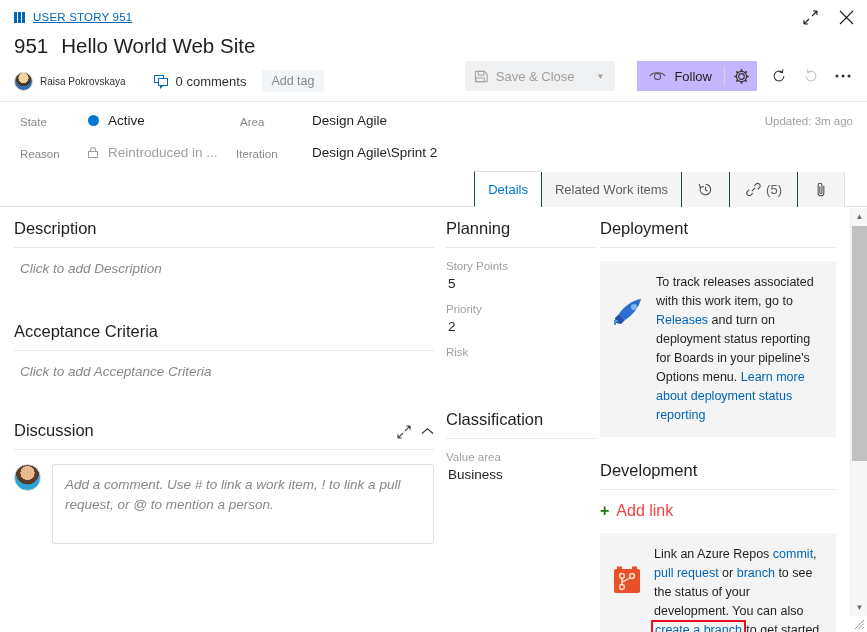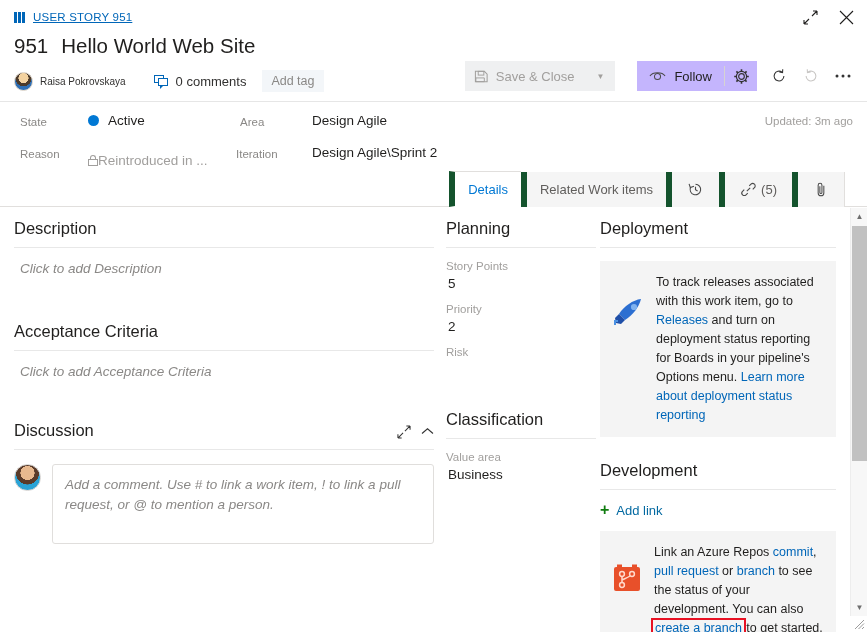--- a/index.html
+++ b/index.html
@@ -73,21 +73,21 @@
   .lock-icon .body { position:absolute; left:0; top:4px; width:10px; height:7px; border:1.2px solid #a19f9d; }
   .updated { position:absolute; right:14px; top:115px; font-size:11.5px; color:#a19f9d; }
 
   
   .tabs { position:absolute; left:0; right:0; top:171px; height:36px; }
   .tabs-line { position:absolute; left:0; right:0; bottom:0; height:1px; background:#e1dfdd; }
   .tab-strip { position:absolute; right:22px; bottom:0; display:flex; align-items:flex-end; height:36px; }
   .tab {
     height:35px; display:flex; align-items:center; justify-content:center;
     padding:0 13px; font-size:13px; color:#605e5c; cursor:pointer;
-    border-left:6px solid #14532d; background:#f5f5f5; position:relative;
+    border-left:1px solid #14532d; background:#f5f5f5; position:relative;
   }
   .tab:last-child { border-right:1px solid #e1dfdd; }
   .tab.active {
     background:#fff; color:#0078d4; border-top:1px solid #e1dfdd;
     border-bottom:1px solid #fff; height:36px; z-index:2;
   }
   .tab.icon-tab { padding:0 15px; color:#4a4a4a; }
   .tab .cnt { font-size:13px; color:#605e5c; margin-left:4px; }
 
   
@@ -125,21 +125,21 @@
   .info-card { background:#f4f4f4; margin-top:13px; padding:12px 12px 12px 10px; display:flex; gap:10px; align-items:flex-start; }
   .info-text { font-size:12.5px; line-height:1.52; color:#201f1e; }
   .info-text a { color:#0066b8; text-decoration:none; cursor:pointer; }
   .hl-box { outline:2px solid #e81123; outline-offset:1px; padding:0 1px; }
 
   .icon-rocket { width:36px; height:36px; flex:none; margin-top:22px; position:relative; }
   .icon-repos { width:34px; height:34px; flex:none; margin-top:18px; position:relative; }
 
   .add-link { display:flex; align-items:center; gap:7px; margin-top:12px; cursor:pointer; }
   .plus { color:#107c10; font-size:16px; line-height:1; font-weight:600; }
-  .add-link-label { font-size:13px; color:#0369a1; }
+  .add-link-label { font-size:16px; color:#ef4444; }
 
   
   .vscroll { position:absolute; right:0; top:208px; width:17px; bottom:16px; background:#f7f7f7; border-left:1px solid #ededed; }
   .vs-arrow { width:17px; height:17px; display:flex; align-items:center; justify-content:center; color:#6e6e6e; font-size:8px; cursor:pointer; }
   .vs-up { position:absolute; top:0; left:0; }
   .vs-down { position:absolute; bottom:0; left:0; }
   .vs-thumb { position:absolute; left:1px; top:18px; width:15px; height:235px; background:#c1c1c1; cursor:pointer; }
   .resize-grip { position:absolute; right:2px; bottom:2px; width:13px; height:13px; cursor:nwse-resize; }
 
   svg { display:block; }
@@ -253,21 +253,21 @@
       <span class="flabel">State</span>
     </div>
     <div class="field" style="left:88px; top:11px; gap:9px;">
       <span class="dot-active"></span>
       <span class="fvalue">Active</span>
     </div>
 
     <div class="field" style="left:20px; top:46px;">
       <span class="flabel">Reason</span>
     </div>
-    <div class="field" style="left:88px; top:51px; gap:0;">
+    <div class="field" style="left:88px; top:43px; gap:10px;">
       <span class="lock-icon">
           <span class="shackle"></span>
           <span class="body"></span>
         </span>
       <span class="fvalue" style="color:#a19f9d;">Reintroduced in ...</span>
     </div>
 
     <div class="field" style="left:240px; top:14px;">
       <span class="flabel">Area</span>
     </div>

